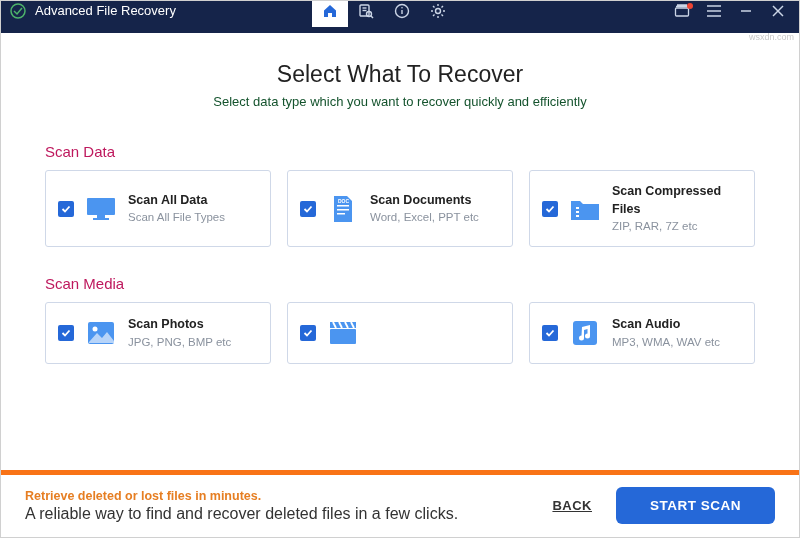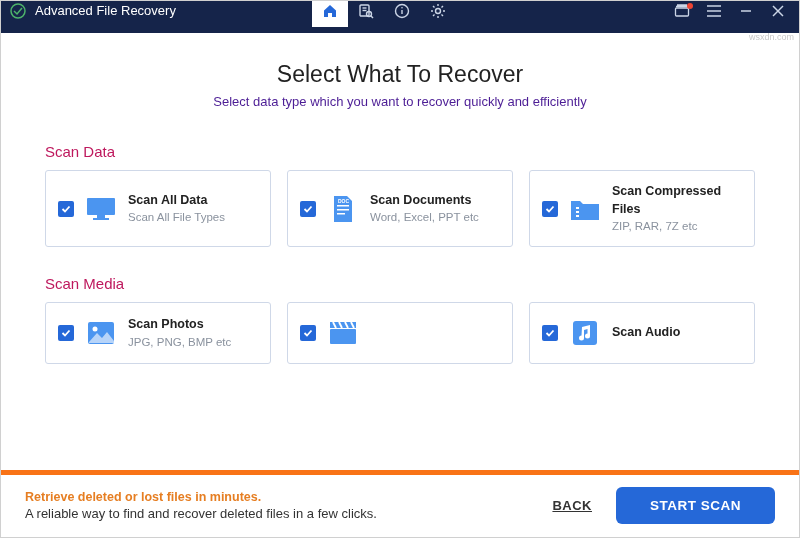--- a/index.html
+++ b/index.html
@@ -12,34 +12,34 @@
     .titlebar .nav { display: flex; height: 32px; }
     .titlebar .nav-item { width: 36px; height: 32px; display: flex; align-items: center; justify-content: center; cursor: pointer; }
     .titlebar .nav-item.active { background: #fff; color: #2568d8; }
     .titlebar .spacer-r { flex: 1.6; }
     .titlebar .win-controls { display: flex; align-items: center; gap: 14px; }
     .titlebar .win-btn { width: 18px; height: 18px; display: flex; align-items: center; justify-content: center; cursor: pointer; position: relative; }
     .titlebar .dot { position:absolute; top:1px; right:-2px; width:6px; height:6px; border-radius:50%; background:#e43; }
     
     .main { padding: 28px 44px 0 44px; }
     .page-title { text-align: center; font-size: 23px; font-weight: 400; color: #222; margin-bottom: 6px; }
-    .page-sub { text-align: center; font-size: 13px; color: #4c1d95; margin-bottom: 34px; }
+    .page-sub { text-align: center; font-size: 13px; color: #14532d; margin-bottom: 34px; }
     
     .section-label { font-size: 15px; color: #be185d; margin-bottom: 10px; }
     .cards { display: flex; gap: 16px; margin-bottom: 28px; }
     .card { flex: 1; border: 1px solid #cfd8e8; border-radius: 3px; padding: 12px 12px; display: flex; align-items: center; gap: 10px; cursor: pointer; min-height: 62px; }
     .card .chk { width: 16px; height: 16px; background: #2568d8; border-radius: 2px; display: flex; align-items: center; justify-content: center; flex-shrink: 0; }
     .card .icon { width: 34px; height: 28px; display: flex; align-items: center; justify-content: center; color: #4b95f0; flex-shrink: 0; }
     .card .txt { display: flex; flex-direction: column; }
     .card .card-title { font-size: 12.5px; font-weight: 600; color: #222; line-height: 1.4; }
     .card .card-desc { font-size: 11.5px; color: #8a929e; line-height: 1.4; }
     
     .footer { position: absolute; bottom: 0; left: 1px; right: 1px; border-top: 5px solid #f97316; padding: 12px 24px 14px 24px; display: flex; align-items: center; }
     .footer .promo-title { font-size: 12.5px; font-weight: 700; color: #e67e22; }
-    .footer .promo-sub { font-size: 13px; color: #333; margin-top: 2px; }
+    .footer .promo-sub { font-size: 16px; color: #333; margin-top: 2px; }
     .footer .spacer { flex: 1; }
     .footer .back { font-size: 13px; font-weight: 700; letter-spacing: 0.5px; color: #333; margin-right: 24px; text-decoration: underline; cursor: pointer; }
     .footer .scan-btn { background: #2568d8; color: #fff; padding: 11px 34px; font-size: 13.5px; font-weight: 700; letter-spacing: 0.5px; border: none; border-radius: 6px; cursor: pointer; }
     
     .watermark { position: absolute; top: 32px; right: 6px; font-size: 9px; color: #c8c8c8; }
   </style>
 </head>
 <body>
 
 <div class="titlebar">
@@ -218,20 +218,21 @@
           </svg>
         </span>
       <span class="icon">
           <svg width="26" height="26" viewBox="0 0 26 26" fill="#4b95f0">
             <rect x="1" y="1" width="24" height="24" rx="3"></rect>
             <path d="M10 7 L18 5 V16 A2.5 2.5 0 1 1 15.5 13.5 V9 L12 10 V18 A2.5 2.5 0 1 1 9.5 15.5" fill="#fff"></path>
           </svg>
         </span>
       <span class="txt">
         <span class="card-title">Scan Audio</span>
+        <span class="card-desc">MP3, WMA, WAV etc</span>
       </span>
     </div>
   </div>
 </div>
 
 <div class="footer">
   <div>
     <div class="promo-title">Retrieve deleted or lost files in minutes.</div>
     <div class="promo-sub">A reliable way to find and recover deleted files in a few clicks.</div>
   </div>

